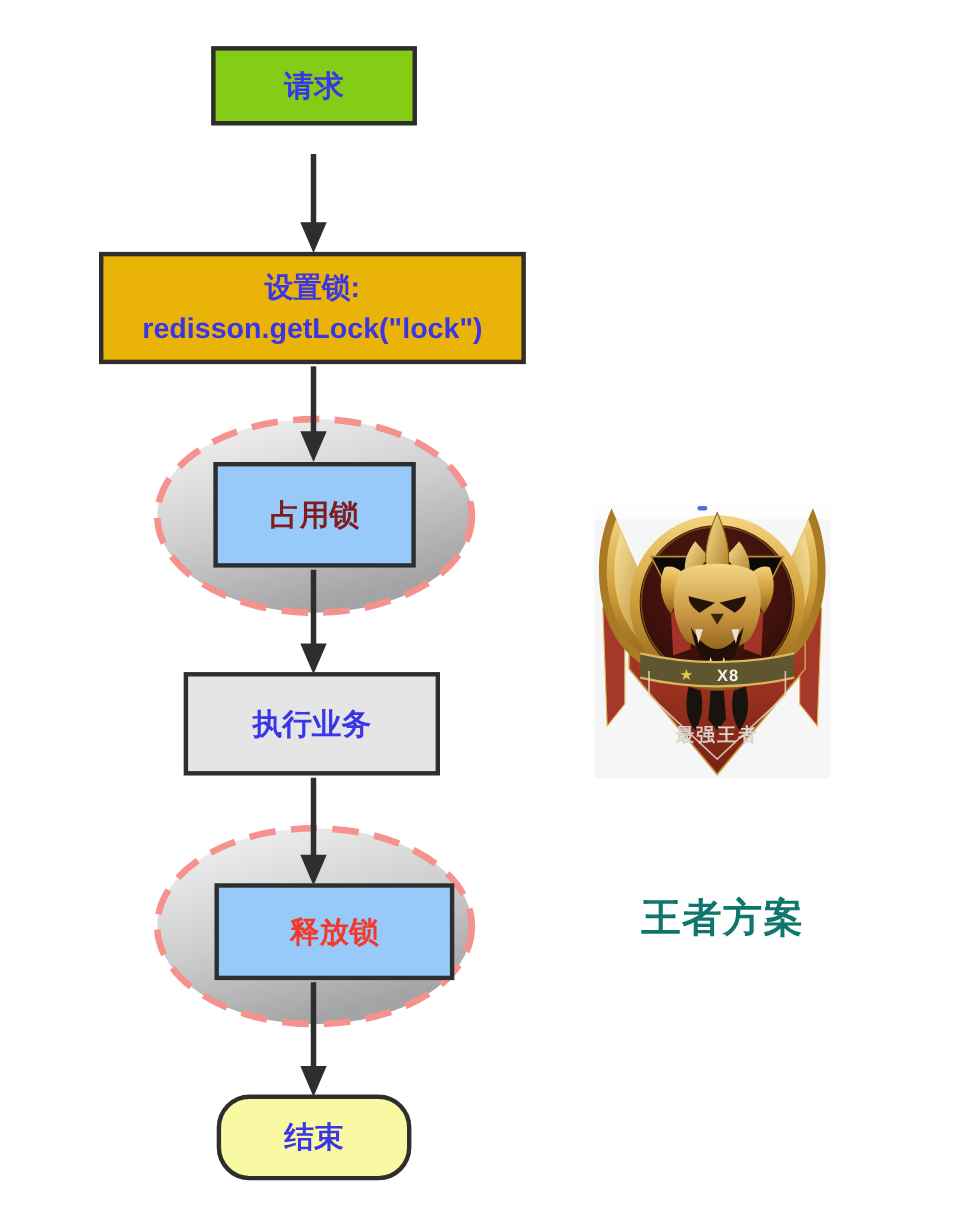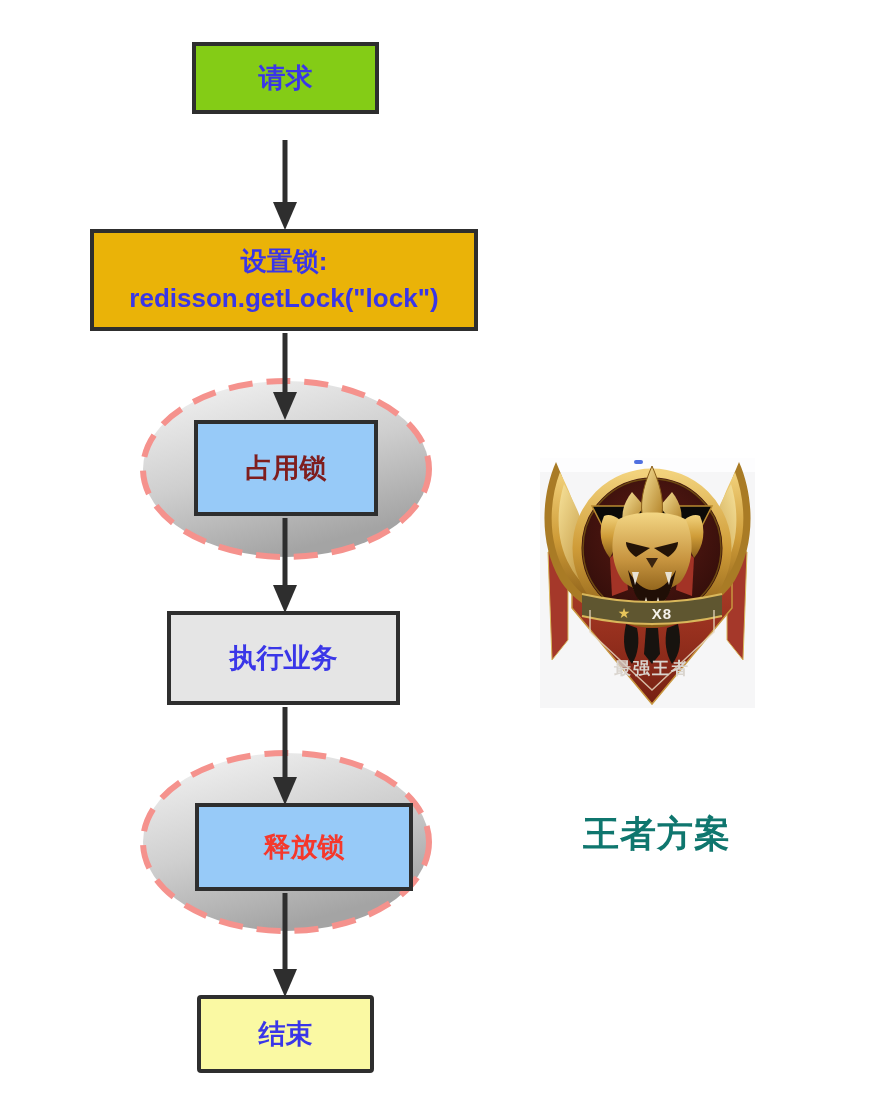--- a/index.html
+++ b/index.html
@@ -24,21 +24,21 @@
     font-weight: bold;
     font-size: 27px;
     color: #3a36e8;
     z-index: 3;
   }
   .node-request   { left: 192px; top: 42px;  width: 187px; height: 72px;  background: #84cc16; }
   .node-setlock   { left: 90px;  top: 229px; width: 388px; height: 102px; background: #eab308; font-size: 26px; line-height: 37px; }
   .node-occupy    { left: 194px; top: 420px; width: 184px; height: 96px;  background: #97caf8; color: #7f1d1d; text-align: center; }
   .node-exec      { left: 167px; top: 611px; width: 233px; height: 94px;  background: #e5e5e5; }
   .node-release   { left: 195px; top: 803px; width: 218px; height: 88px;  background: #97caf8; color: #f5382c; }
-  .node-end       { left: 197px; top: 995px; width: 177px; height: 78px;  background: #faf9a3; border-radius: 4px; }
+  .node-end       { left: 197px; top: 995px; width: 177px; height: 78px;  background: #faf9a3; border-radius: 30px; }
   .badge-wrap { position: absolute; left: 540px; top: 458px; width: 215px; height: 250px; z-index: 2; }
   .caption {
     position: absolute;
     left: 583px; top: 766px;
     font-size: 36px;
     font-weight: bold;
     color: #0f766e;
     letter-spacing: 1px;
     z-index: 3;
     white-space: nowrap;

